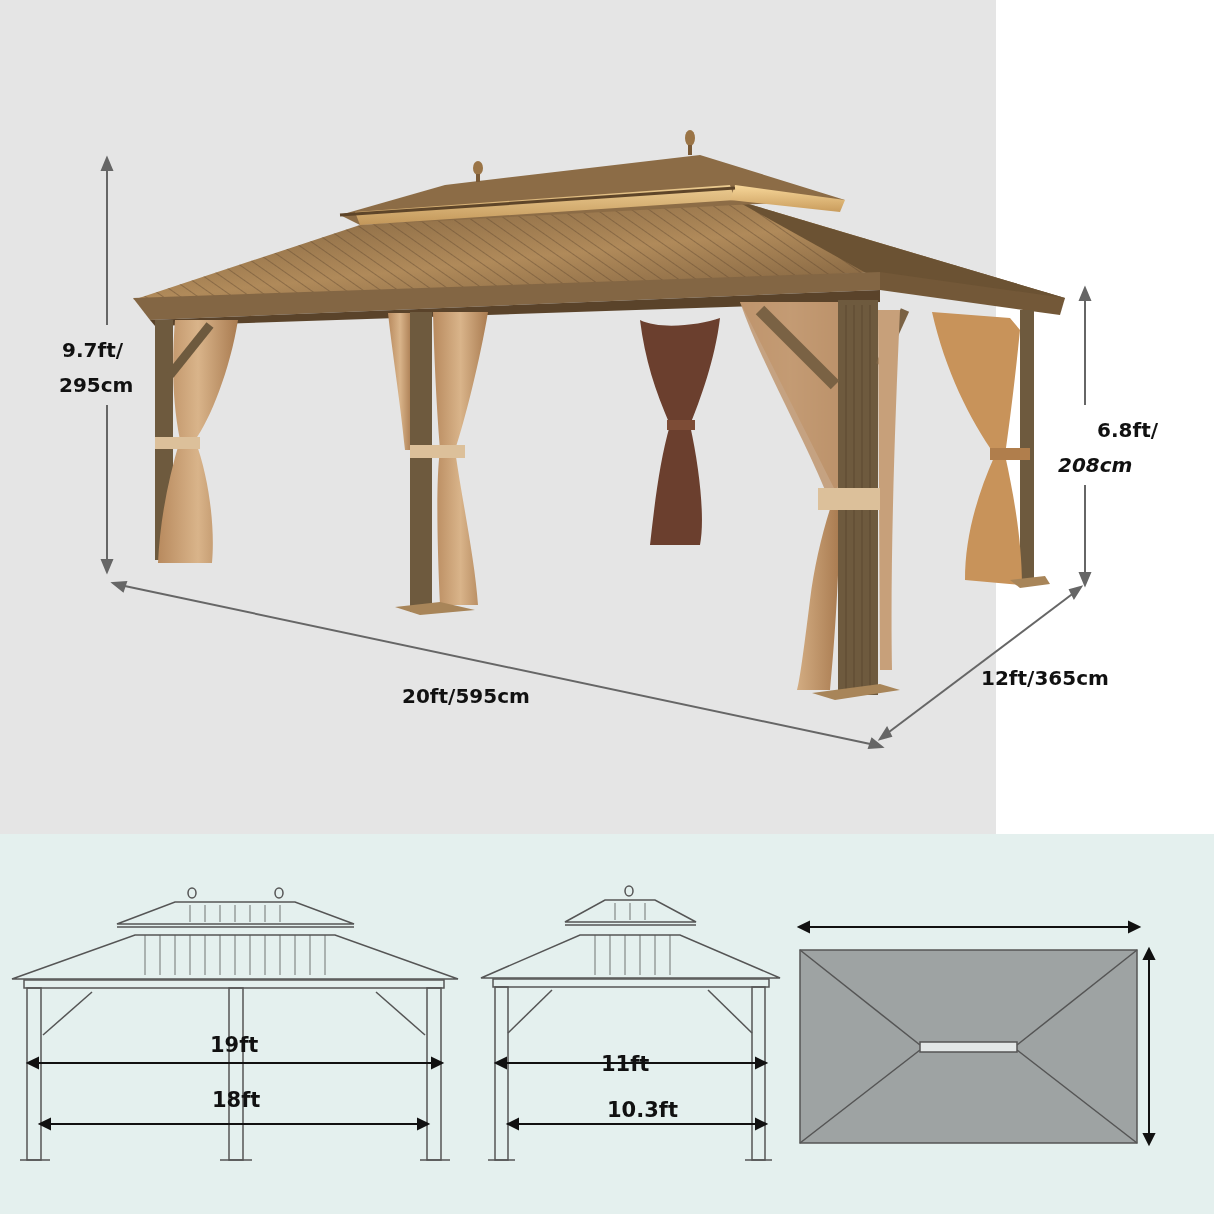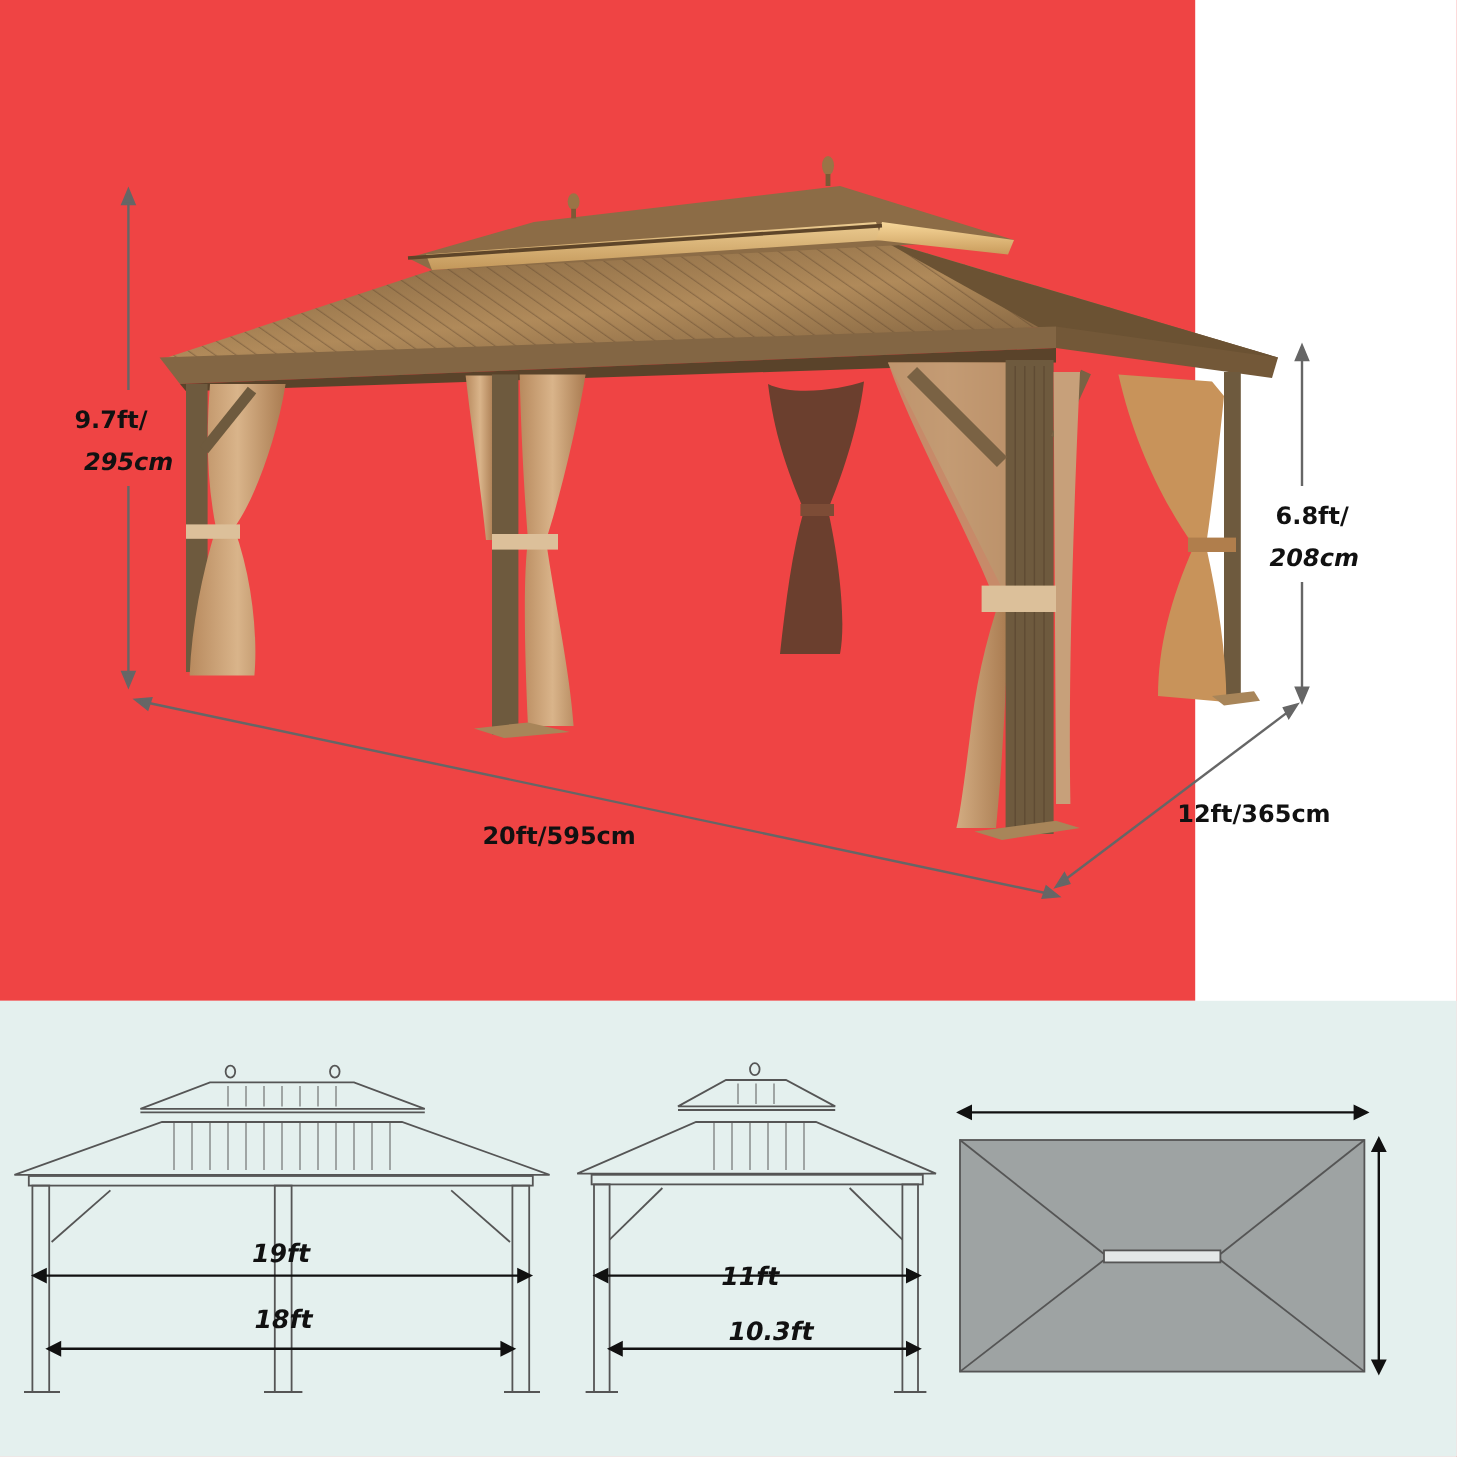--- a/index.html
+++ b/index.html
@@ -1,18 +1,18 @@
 <!DOCTYPE html>
 <html><head>
 <meta charset="utf-8">
 <style>
   html, body { margin:0; padding:0; }
   body { width:1214px; height:1214px; position:relative; overflow:hidden; background:#ffffff; font-family:"DejaVu Sans", sans-serif; }
-  .top { position:absolute; left:0; top:0; width:996px; height:834px; background:#ef4444; }
-  .bottom { position:absolute; left:0; top:834px; width:1214px; height:380px; background:#e4f0ee;font-style:italic; }
+  .top { position:absolute; left:0; top:0; width:996px; height:834px; background:#e5e5e5; }
+  .bottom { position:absolute; left:0; top:834px; width:1214px; height:380px; background:#e4f0ee; }
   svg { position:absolute; left:0; top:0; }
   .lbl { position:absolute; font-weight:bold; color:#111; font-size:20px; line-height:1; white-space:nowrap; }
   .lbl2 { position:absolute; font-weight:bold; color:#111; font-size:21px; line-height:1; white-space:nowrap; text-align:center; }
 </style>
 </head>
 <body>
 
 <div class="top">
   <svg width="1214" height="834" viewBox="0 0 1214 834">
     <defs>
@@ -112,22 +112,22 @@
       <line x1="120" y1="585" x2="875" y2="745"></line>
       <polygon points="113,583 126,582 123,591"></polygon>
       <polygon points="882,747 869,748 872,739"></polygon>
       <line x1="885" y1="735" x2="1075" y2="592"></line>
       <polygon points="880,739 887,728 891,736"></polygon>
       <polygon points="1081,587 1074,598 1070,590"></polygon>
     </g>
   </svg>
 
   <div class="lbl" style="left:62px;top:340px;">9.7ft/</div>
-  <div class="lbl" style="left:70px;top:375px;font-style:italic;">295cm</div>
-  <div class="lbl" style="left:1063px;top:420px;">6.8ft/</div>
+  <div class="lbl" style="left:59px;top:375px;">295cm</div>
+  <div class="lbl" style="left:1097px;top:420px;">6.8ft/</div>
   <div class="lbl" style="left:1058px;top:455px;font-style:italic;">208cm</div>
   <div class="lbl" style="left:402px;top:686px;text-align:center;">20ft/595cm</div>
   <div class="lbl" style="left:981px;top:668px;">12ft/365cm</div>
 </div>
 
 <div class="bottom">
   <svg width="1214" height="380" viewBox="0 834 1214 380">
     <g fill="none" stroke="#555" stroke-width="1.5">
 
       <g>

